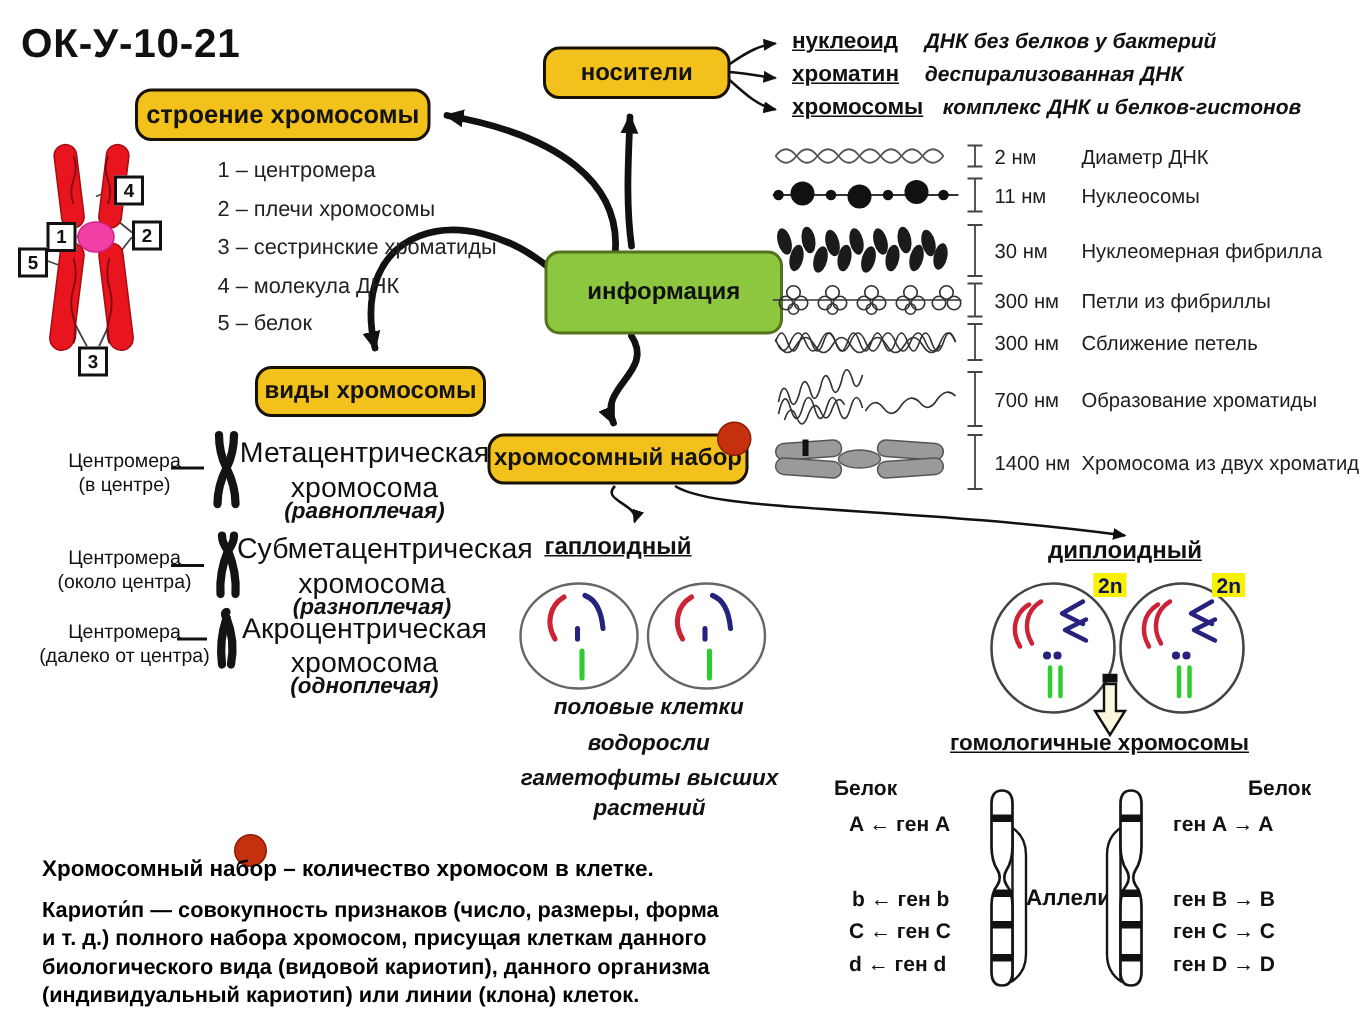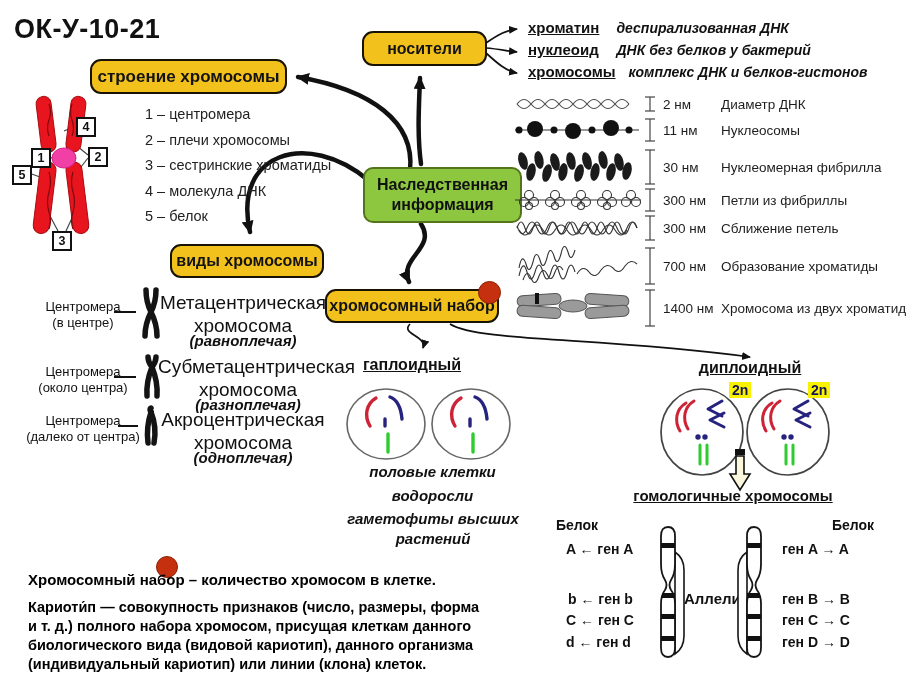--- a/index.html
+++ b/index.html
@@ -73,36 +73,35 @@
 <div class="ybox" style="left:90px;top:59px;width:193px;height:31px;font-size:17px;">
   <span>строение хромосомы</span>
 </div>
 <div class="ybox" style="left:362px;top:31px;width:121px;height:31px;font-size:16px;">
   <span>носители</span>
 </div>
 <div class="ybox" style="left:170px;top:244px;width:150px;height:30px;font-size:16px;">
   <span>виды хромосомы</span>
 </div>
 <div class="gbox" style="left:363px;top:167px;width:155px;height:52px;font-size:16px;">
-  <span>Наследственная</span>
   <span>информация</span>
 </div>
 <div class="ybox" style="left:325px;top:289px;width:170px;height:30px;font-size:16px;">
   <span>хромосомный набор</span>
 </div>
 <div class="reddot" style="left:478px;top:281px;width:21px;height:21px;"></div>
 
 <div class="abs" style="left:528px;top:19px;">
+  <div style="height:22px;white-space:nowrap;">
+    <span class="term" style="width:84px;">нуклеоид</span>
+    <span class="tdesc">ДНК без белков у бактерий</span>
+  </div>
   <div style="height:22px;white-space:nowrap;">
     <span class="term" style="width:84px;">хроматин</span>
     <span class="tdesc">деспирализованная ДНК</span>
-  </div>
-  <div style="height:22px;white-space:nowrap;">
-    <span class="term" style="width:84px;">нуклеоид</span>
-    <span class="tdesc">ДНК без белков у бактерий</span>
   </div>
   <div style="height:22px;white-space:nowrap;">
     <span class="term" style="width:96px;">хромосомы</span>
     <span class="tdesc">комплекс ДНК и белков-гистонов</span>
   </div>
 </div>
 
 <svg class="abs" style="left:16px;top:90px;" width="110" height="162" viewBox="0 0 110 162">
   <g fill="#E8141E" stroke="#A50D12" stroke-width="1">
     <rect x="26" y="6" width="15" height="56" rx="7.5" transform="rotate(-7 33.5 62)"></rect>

